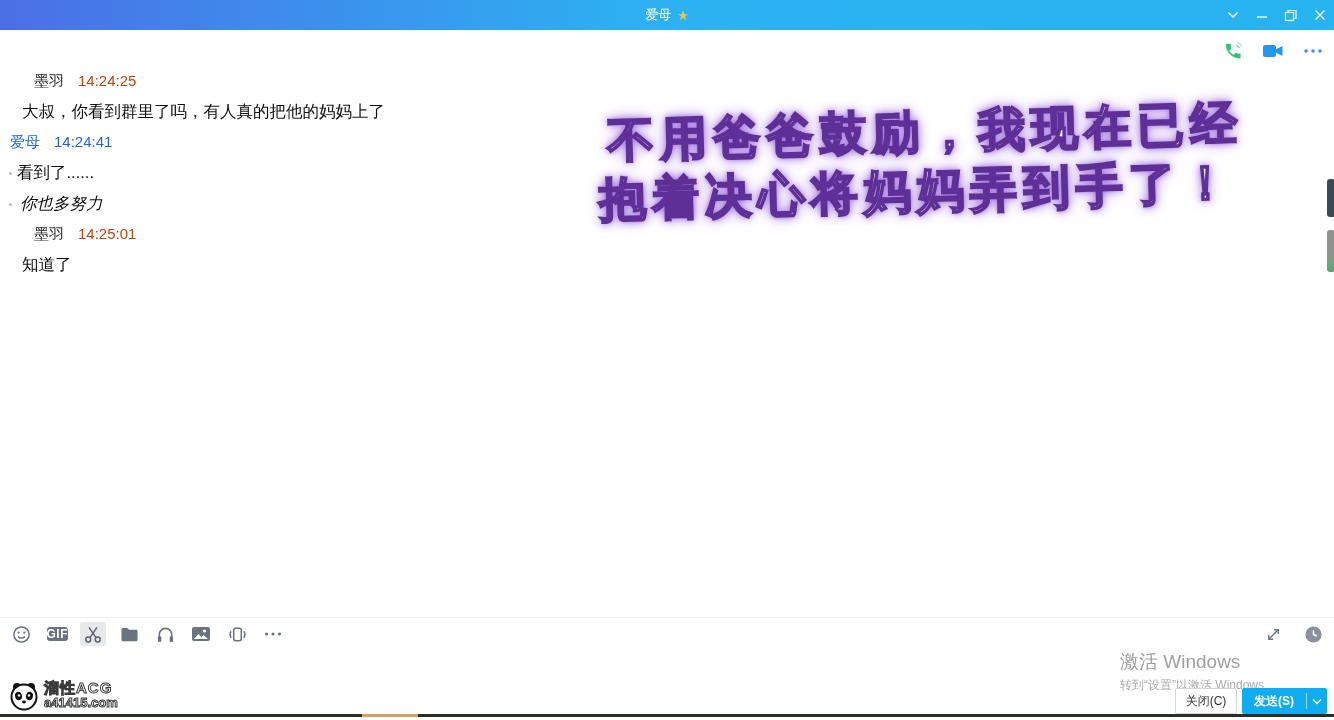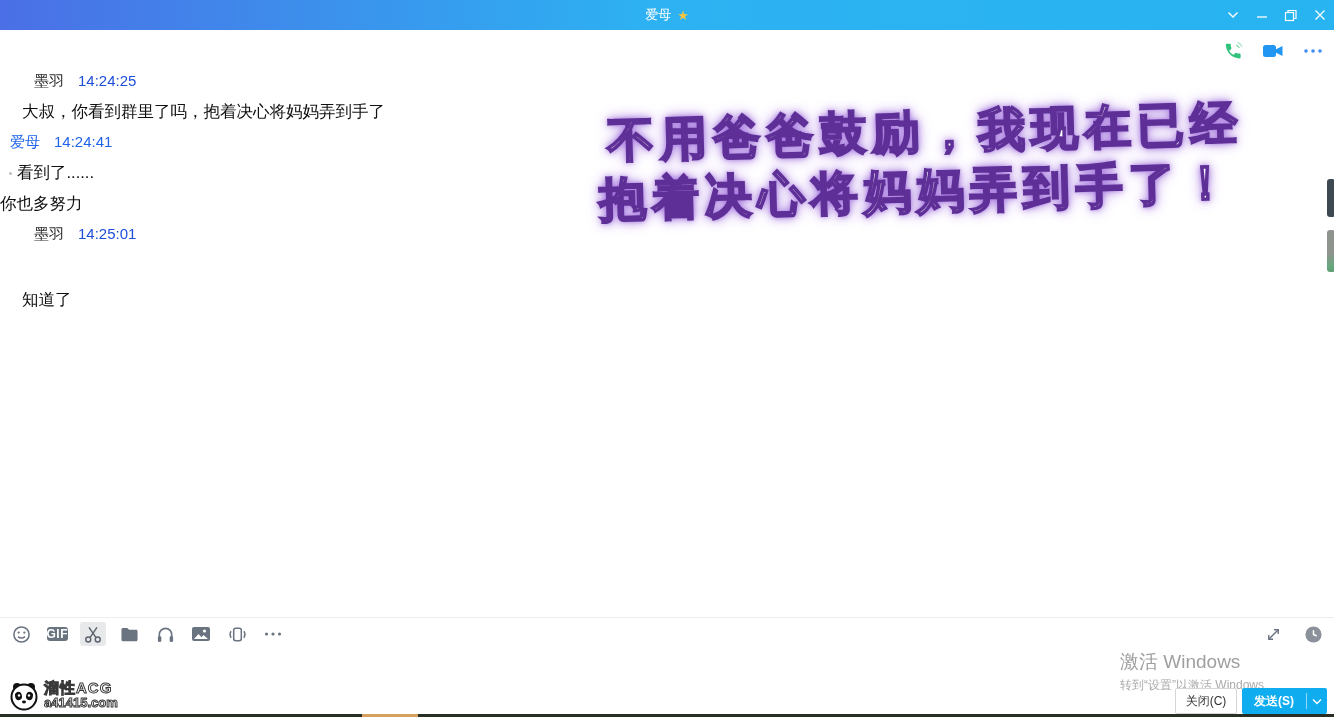--- a/index.html
+++ b/index.html
@@ -16,21 +16,21 @@
   .win-btn{width:29px;height:30px;display:flex;align-items:center;justify-content:center;cursor:pointer;}
   .win-btn svg{display:block;}
 
   
   .chat-area{position:absolute;left:0;top:30px;width:1334px;height:588px;background:#fff;}
   .call-actions{position:absolute;top:8px;right:8px;display:flex;align-items:center;gap:14px;}
   .call-btn{width:26px;height:26px;display:flex;align-items:center;justify-content:center;cursor:pointer;}
 
   .msg-header{position:absolute;font-size:15px;white-space:nowrap;}
   .msg-time{margin-left:14px;}
-  .t-green{color:#1d4ed8;}
+  .t-green{color:#c2410c;}
   .t-blue{color:#2065e9;}
   .n-dark{color:#2f2f2f;margin-left:12px;}
   .msg-body{position:absolute;font-size:16.5px;color:#101010;white-space:nowrap;}
   .line-dot{position:absolute;width:3px;height:3px;border-radius:50%;background:#b9bec4;}
 
   
   .overlay{position:absolute;left:598px;top:72px;transform:rotate(-1.6deg);
     font-family:"DejaVu Serif","Liberation Serif",serif;font-weight:700;
     font-size:47px;line-height:59px;letter-spacing:6px;white-space:nowrap;
     color:#fff;-webkit-text-stroke:2px #5e2f96;
@@ -131,34 +131,34 @@
           <circle cx="3" cy="4" r="1.8" fill="#3f8cf3"></circle>
           <circle cx="10" cy="4" r="1.8" fill="#3f8cf3"></circle>
           <circle cx="17" cy="4" r="1.8" fill="#3f8cf3"></circle>
         </svg>
       </div>
     </div>
 
     <div class="msg-header" style="left:22px;top:42px;">
       <span class="n-dark">墨羽</span><span class="msg-time t-green">14:24:25</span>
     </div>
-    <div class="msg-body" style="left:22px;top:71px;">大叔，你看到群里了吗，抱着决心将妈妈弄到手了</div>
+    <div class="msg-body" style="left:22px;top:71px;">大叔，你看到群里了吗，有人真的把他的妈妈上了</div>
 
     <div class="msg-header" style="left:10px;top:103px;">
       <span class="t-blue">爱母</span><span class="msg-time t-blue">14:24:41</span>
     </div>
     <span class="line-dot" style="left:9px;top:142px;"></span>
     <div class="msg-body" style="left:17px;top:132px;">看到了......</div>
     <span class="line-dot" style="left:9px;top:173px;"></span>
-    <div class="msg-body" style="left:0;top:163px;">你也多努力</div>
+    <div class="msg-body" style="left:20px;top:163px;font-style:italic;">你也多努力</div>
 
     <div class="msg-header" style="left:22px;top:195px;">
       <span class="n-dark">墨羽</span><span class="msg-time t-green">14:25:01</span>
     </div>
-    <div class="msg-body" style="left:22px;top:224px;margin-top:35px;">知道了</div>
+    <div class="msg-body" style="left:22px;top:224px;">知道了</div>
 
     <div class="overlay">
       <div class="l1">不用爸爸鼓励，我现在已经</div>
       <div class="l2">抱着决心将妈妈弄到手了！</div>
     </div>
 
     <div class="thumb thumb-dark"></div>
     <div class="thumb thumb-gray"></div>
   </div>
 

